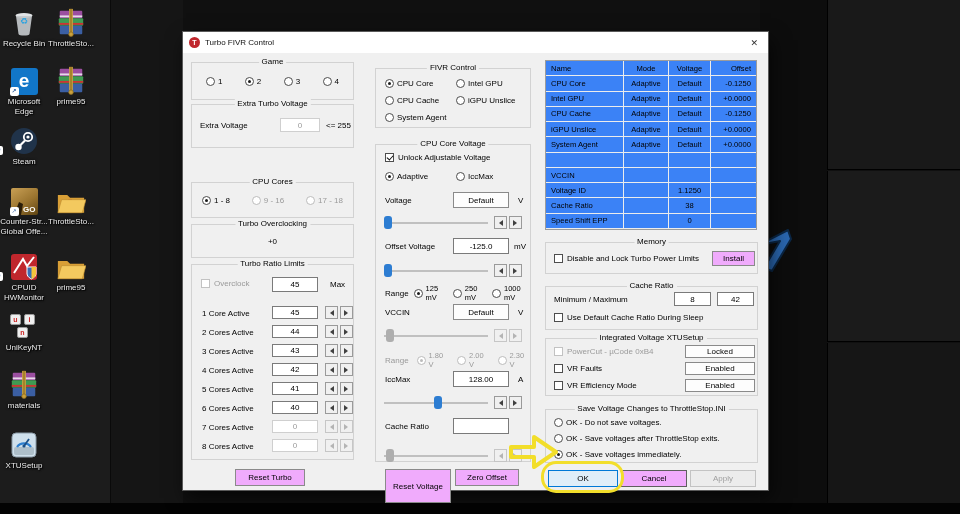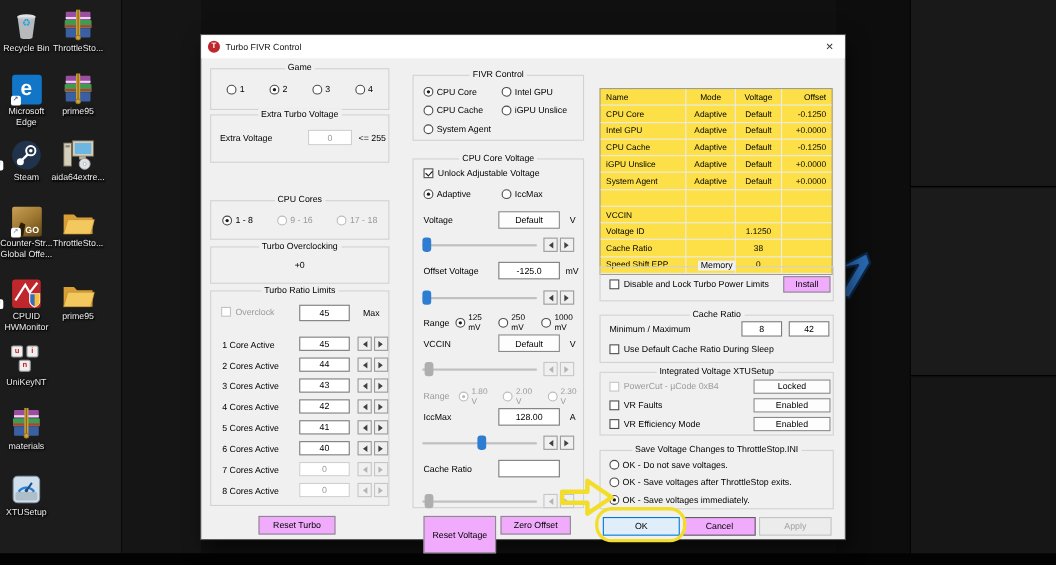--- a/index.html
+++ b/index.html
@@ -84,23 +84,23 @@
   .spin.dis .tl { border-right-color:#b4b4b4; } .spin.dis .tr { border-left-color:#b4b4b4; }
   .spin.dis .sp { border-color:#c6c6c6; }
 
   .pbtn { position:absolute; background:#f0abfc; border:1px solid #8a8a8a; font-size:8px;
           display:flex; align-items:center; justify-content:center; cursor:pointer; }
   .pbtn.primary { background:#e0eef9; border-color:#0078d7; }
   .pbtn.dis { color:#9f9f9f; border-color:#c3c3c3; background:#ececec; cursor:default; }
   .pbtn.lite { background:#fdfdfd; }
 
   
-  #fivr-table { position:absolute; left:362px; top:28px; width:212px; height:170px; background:#fde047;
+  #fivr-table { position:absolute; left:362px; top:28px; width:212px; height:170px; background:#3b82f6;
        border:1px solid #9c9c9c; display:grid; grid-template-columns:78px 45px 42px 45px;
-       grid-template-rows:repeat(11,1fr); font-size:7.6px;margin-top:20px; }
+       grid-template-rows:repeat(11,1fr); font-size:7.6px; }
   .tc { border-right:1px solid #ececec; border-bottom:1px solid #ececec; display:flex; align-items:center;
         padding:0 5px; white-space:nowrap; overflow:hidden; }
   .tc.c { justify-content:center; } .tc.r { justify-content:flex-end; }
   .tc:nth-child(4n) { border-right:none; }
 
   
   .anno-ring { position:absolute; left:541px; top:461px; width:83px; height:32px; border:3px solid #f2de2a;
        border-radius:15px; z-index:10; pointer-events:none; }
   #anno-arrow { position:absolute; left:508px; top:432px; z-index:10; pointer-events:none; }
 </style>
@@ -248,34 +248,20 @@
           <rect x="3" y="17" width="26" height="2" fill="#c33"></rect>
       <rect x="4" y="20" width="24" height="9" rx="1" fill="#3b5fa3"></rect>
       <rect x="14" y="2" width="4" height="29" fill="#caa13e"></rect>
           <rect x="15.4" y="2" width="1.2" height="29" fill="#8a6a1d"></rect>
       <circle cx="16" cy="29" r="2.4" fill="#caa13e" stroke="#8a6a1d" stroke-width="0.8"></circle>
     </svg>
       </div>
     <div class="dlabel">prime95</div>
   </div>
 
-  <div class="dcell" style="left:40px;top:123px">
-    <div class="dico">
-        <svg width="30" height="30" viewBox="0 0 30 30">
-      <rect x="2" y="5" width="7" height="21" fill="#d5cfba" stroke="#6d6753" stroke-width="0.8"></rect>
-      <rect x="3.5" y="7" width="4" height="2" fill="#8a8474"></rect>
-      <rect x="10" y="3" width="19" height="14" fill="#d5cfba" stroke="#6d6753" stroke-width="0.8"></rect>
-      <rect x="12" y="5" width="15" height="10" fill="#6db5e3"></rect>
-      <rect x="16" y="17" width="6" height="3" fill="#b8b2a0"></rect>
-      <circle cx="21" cy="24" r="5" fill="#dfe2e4" stroke="#9a9a9a" stroke-width="0.8"></circle>
-      <circle cx="21" cy="24" r="1.4" fill="#fff" stroke="#9a9a9a" stroke-width="0.6"></circle>
-    </svg>
-      </div>
-    <div class="dlabel">aida64extre...</div>
-  </div>
 
   <div class="dcell" style="left:40px;top:183px">
     <div class="dico">
         <svg width="30" height="26" viewBox="0 0 32 27">
       <path d="M2 6 h10 l3 3 h15 v16 H2 Z" fill="#d99f36"></path>
       <rect x="13" y="11" width="4" height="6" fill="#c0392b"></rect>
       <path d="M2 25 L6 11 h26 l-4 14 Z" fill="#f3c95f" stroke="#b98a2e" stroke-width="0.6"></path>
     </svg>
       </div>
     <div class="dlabel">ThrottleSto...</div>

